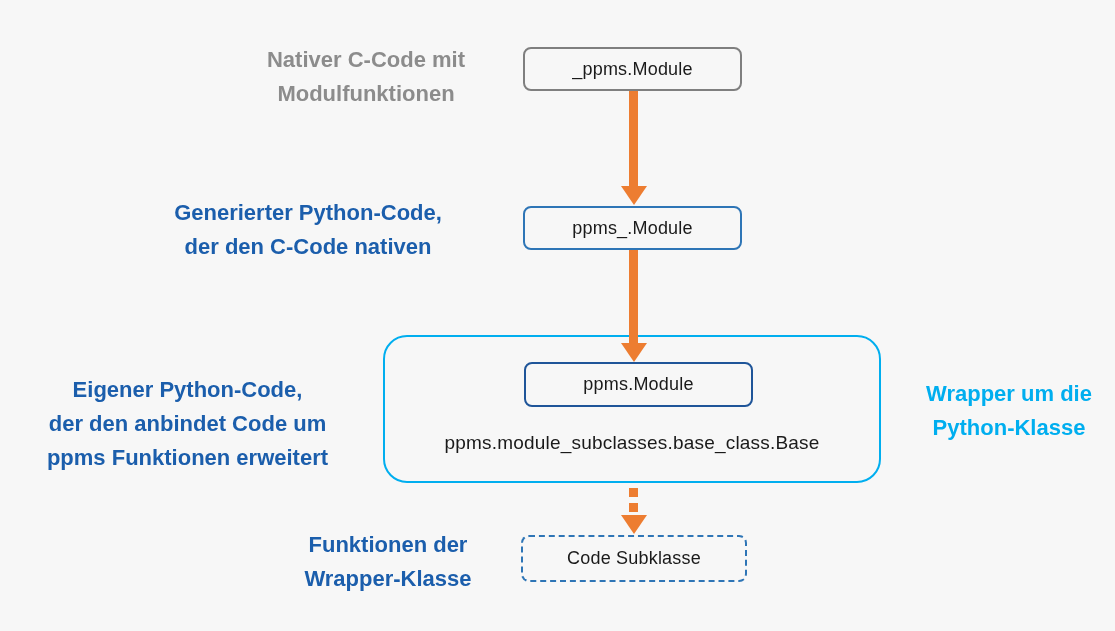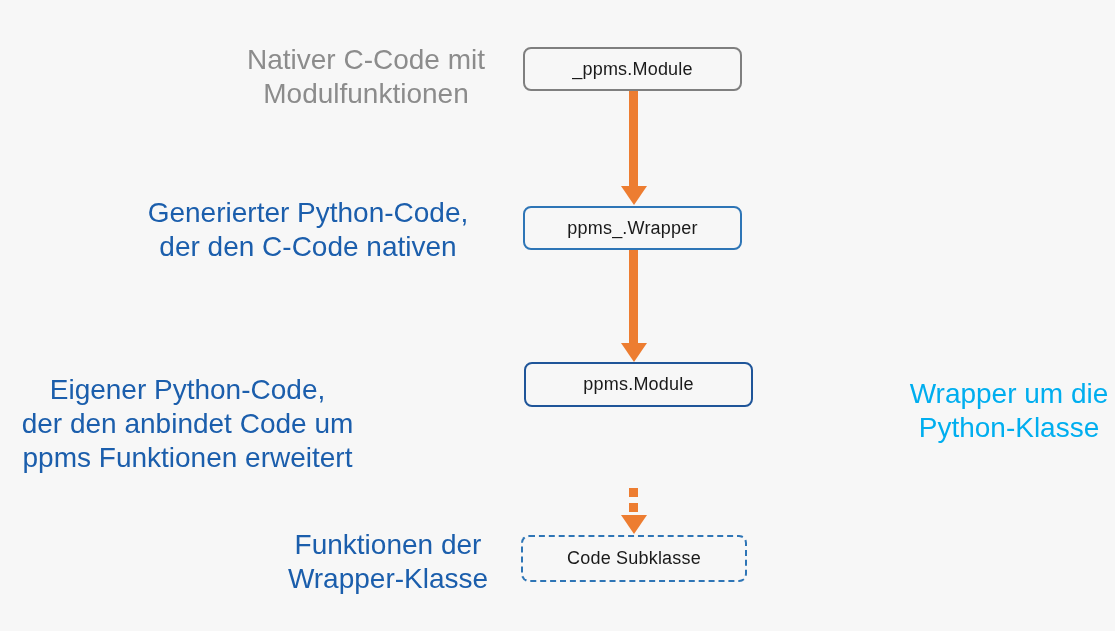--- a/index.html
+++ b/index.html
@@ -72,23 +72,23 @@
   .arrow-2 .arrow-head  { top: 93px; }
   .arrow-3 { left: 629px; top: 488px; height: 46px; }
   .arrow-3 .dash-1 { top: 0; }
   .arrow-3 .dash-2 { top: 15px; }
   .arrow-3 .arrow-head { top: 27px; }
 
   
   .side-label {
     position: absolute;
     text-align: center;
-    font-size: 28px;
+    font-size: 22px;
     line-height: 34px;
-    font-weight: 400;
+    font-weight: 700;
     z-index: 2;
   }
   .label-gray { color: #8c8c8c; }
   .label-blue { color: #1b5eac; }
   .label-cyan { color: #00aeef; }
   .label-native    { left: 196px; top: 43px;  width: 340px; }
   .label-generated { left: 138px; top: 196px; width: 340px; }
   .label-own       { left: 15px;  top: 352px; width: 345px; margin-top: 21px; }
   .label-wrapper   { left: 879px; top: 377px; width: 260px; }
   .label-subclass  { left: 218px; top: 528px; width: 340px; }
@@ -122,23 +122,26 @@
   <div class="side-label label-blue label-subclass">
     <div>Funktionen der</div>
     <div>Wrapper-Klasse</div>
   </div>
 
   <div class="node node-native">
     <span>_ppms.Module</span>
   </div>
 
   <div class="node node-generated">
-    <span>ppms_.Wrapper</span>
+    <span>ppms_.Module</span>
   </div>
 
+  <div class="wrapper-group">
+    <div class="base-class-text">ppms.module_subclasses.base_class.Base</div>
+  </div>
   <div class="node node-wrapper">
     <span>ppms.Module</span>
   </div>
 
   <div class="node node-subclass">
     <span>Code Subklasse</span>
   </div>
 
   <div class="arrow arrow-1">
     <div class="arrow-shaft"></div>

